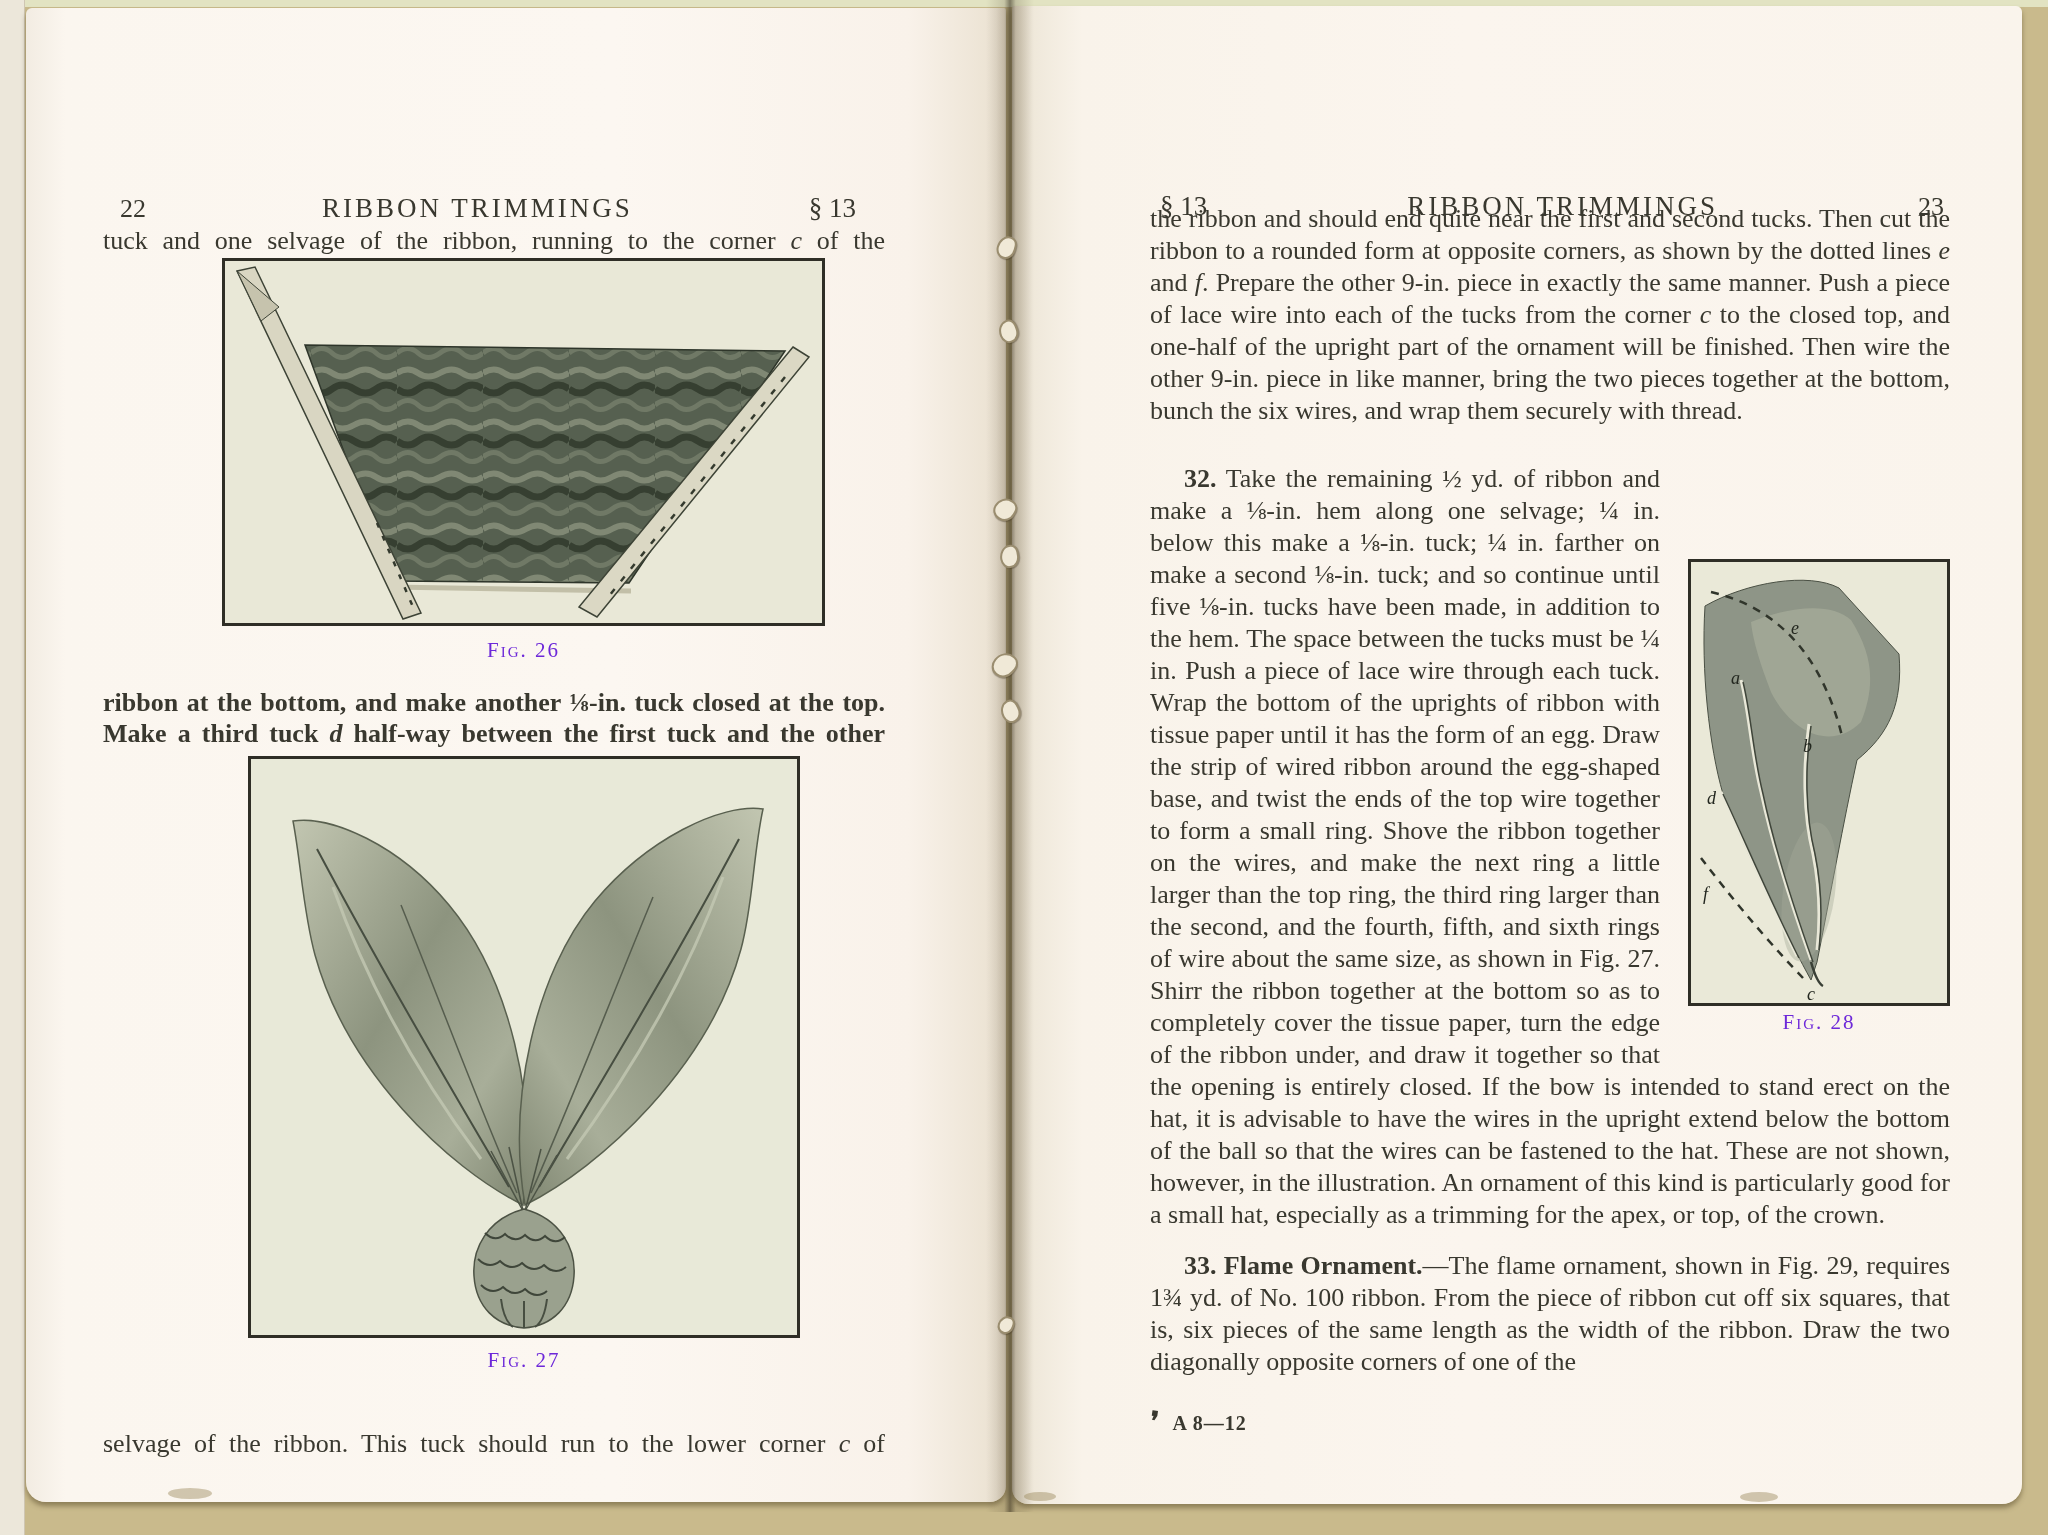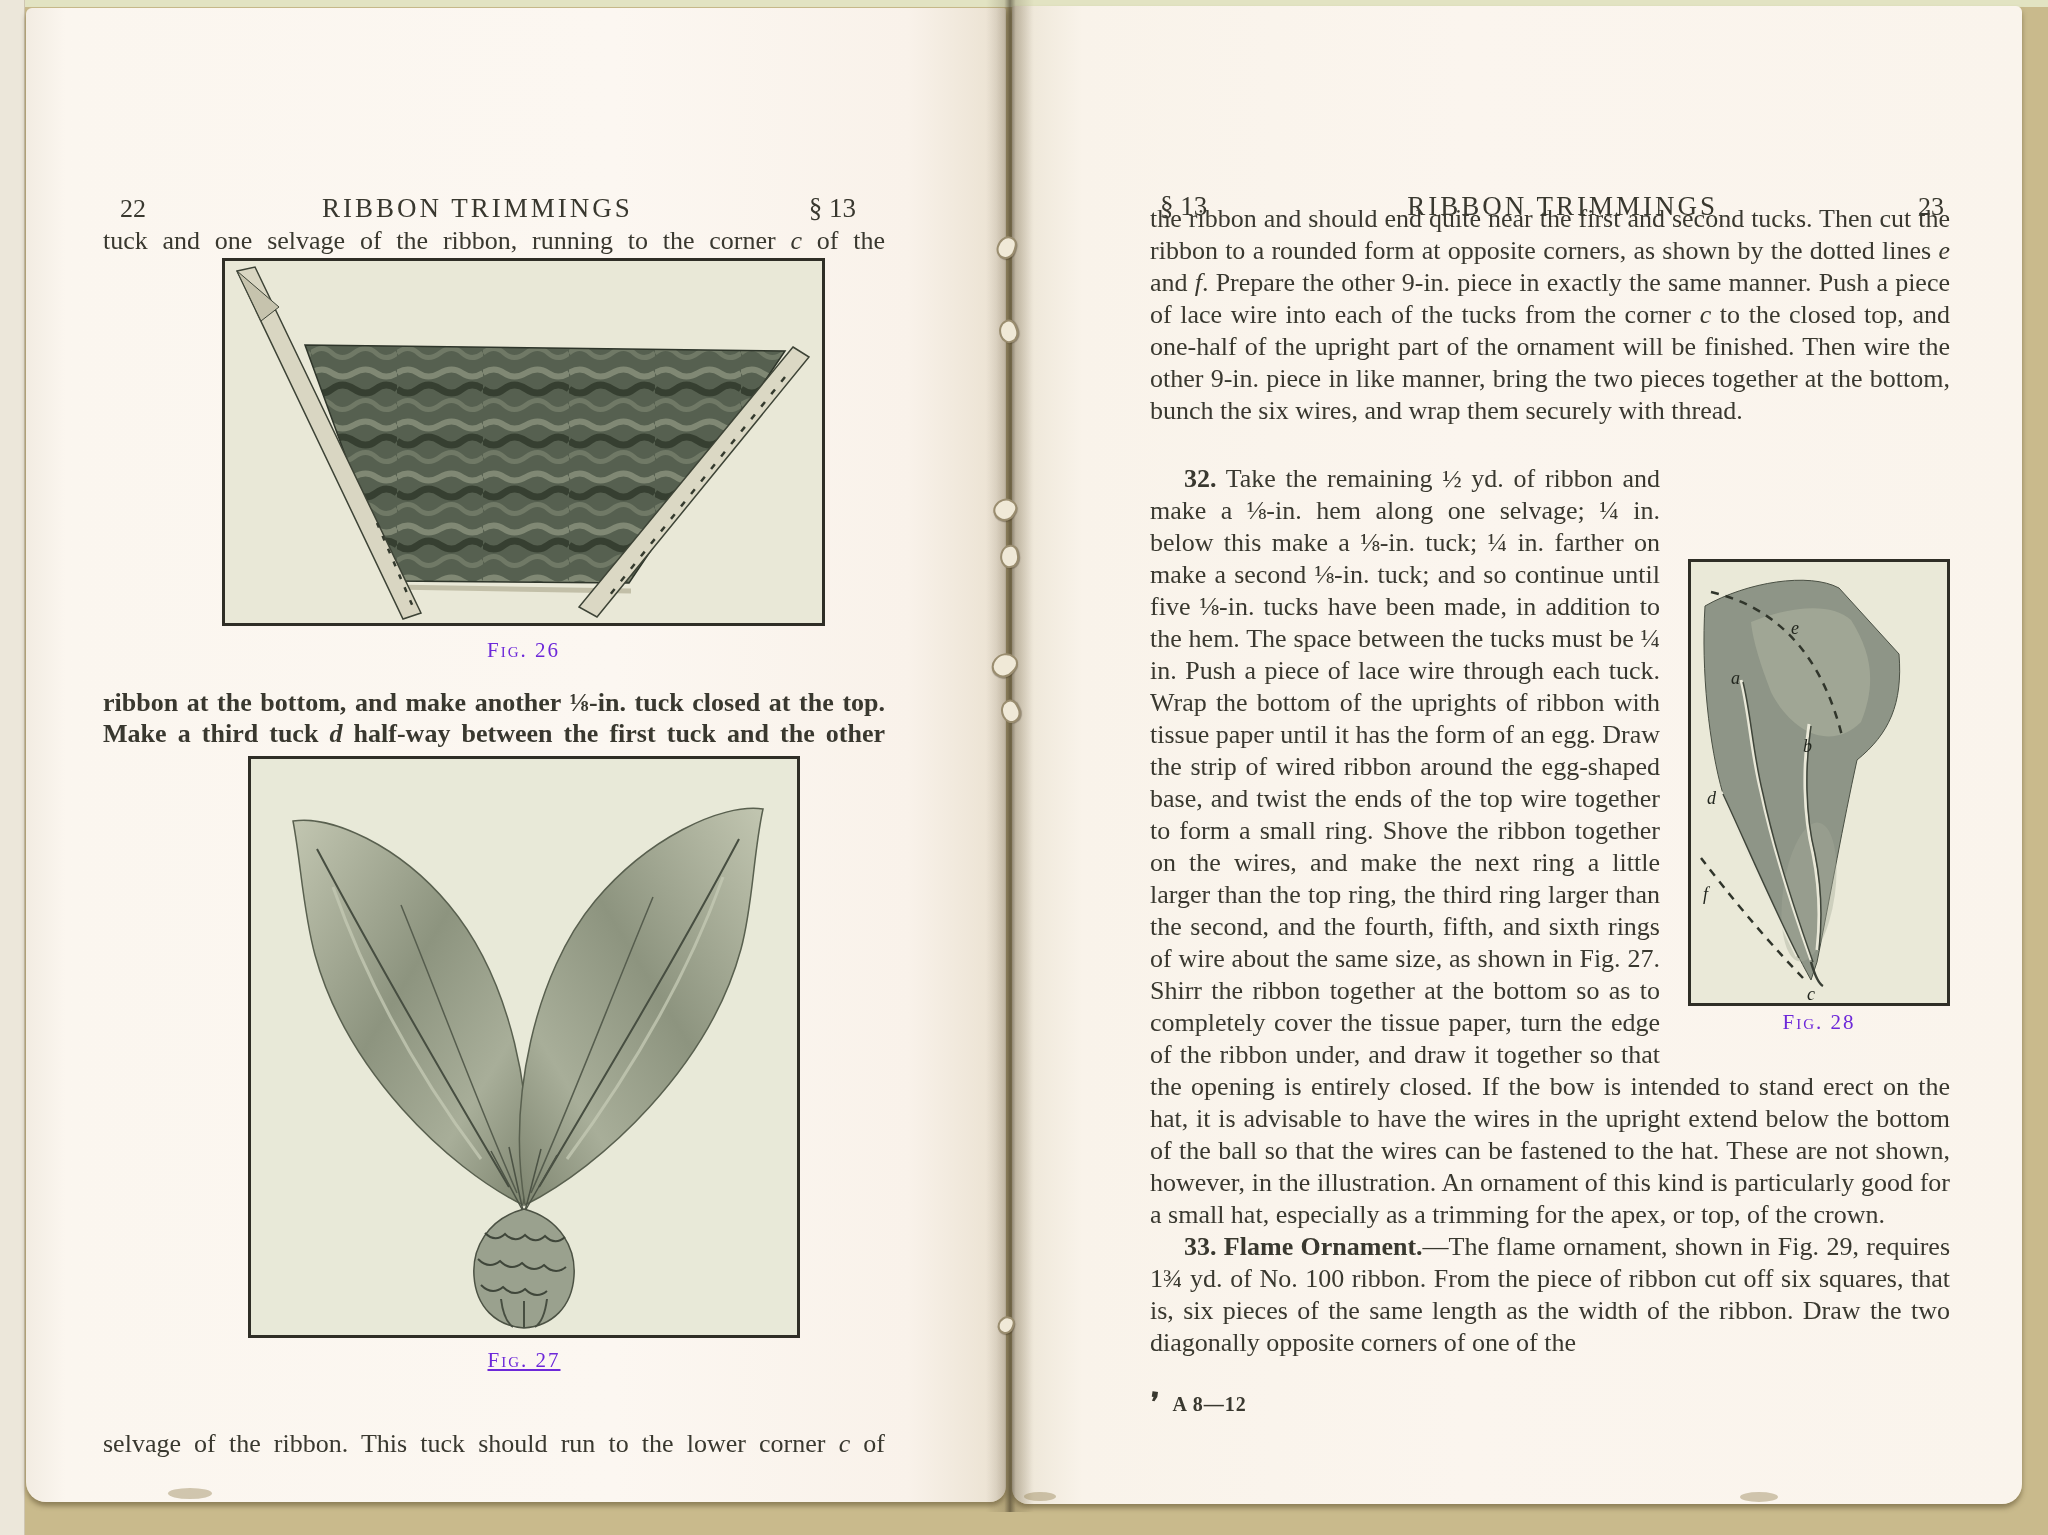--- a/index.html
+++ b/index.html
@@ -50,21 +50,21 @@
   p{margin:0;}
 
   
   .figure{border:3px solid #2f2e26;background:#e9e8d7;box-sizing:content-box;}
   .caption{font-size:21px;font-variant:small-caps;letter-spacing:2px;text-align:center;color:#6d28d9;}
 
   
   .rp-flow{position:absolute;left:1150px;top:463px;width:800px;}
   .fig28-float{float:right;width:262px;margin:96px 0 6px 28px;}
   .fig28-float .caption{margin-top:4px;}
-  .para-gap{margin-top:0;}
+  .para-gap{margin-top:19px;}
 
   .signature-row{display:flex;align-items:baseline;margin-top:16px;}
   .stray{font-size:26px;font-weight:bold;margin-right:14px;transform:rotate(8deg);display:inline-block;}
   .sig{font-size:20px;font-weight:bold;letter-spacing:1px;margin-top:18px;}
   svg{display:block;}
 </style>
 </head>
 <body>
 
 <div class="abs top-edge"></div>
@@ -155,21 +155,21 @@
       <path d="M273,450 C236,460 221,490 223,517 C225,548 245,567 273,569 C301,567 321,548 323,517 C325,490 310,460 273,450 Z" fill="#9aa18e" stroke="#4c5244" stroke-width="1.5"></path>
       <path d="M234,474 q10,10 20,1 q10,10 20,1 q10,10 20,1 q10,10 20,1" stroke="#3f463a" stroke-width="2" fill="none"></path>
       <path d="M227,500 q11,11 22,2 q11,11 22,2 q11,11 22,2 q11,11 22,2" stroke="#3f463a" stroke-width="2" fill="none"></path>
       <path d="M230,526 q11,11 22,2 q11,11 22,2 q11,11 22,2" stroke="#3f463a" stroke-width="2" fill="none"></path>
       <path d="M250,540 C252,556 256,564 262,568" stroke="#474e41" stroke-width="2" fill="none"></path>
       <path d="M273,542 L273,569" stroke="#474e41" stroke-width="2" fill="none"></path>
       <path d="M296,540 C294,556 290,564 284,568" stroke="#474e41" stroke-width="2" fill="none"></path>
     </g>
   </svg>
 </div>
-<div class="abs caption" style="left:248px;top:1348px;width:552px;text-decoration:underline;">Fig. 27</div>
+<div class="abs caption" style="left:248px;top:1348px;width:552px;">Fig. 27</div>
 
 <div class="abs body-text fill-line" style="left:103px;top:1408px;width:782px;">
   <span>selvage of the ribbon.   This tuck should run to the lower corner </span><span class="it">c</span><span> of</span>
 </div>
 
 <div class="abs header-row" style="left:1160px;top:148px;width:784px;">
   <span>§ 13</span>
   <span class="running-title">RIBBON TRIMMINGS</span>
   <span class="pageno">23</span>
 </div>

